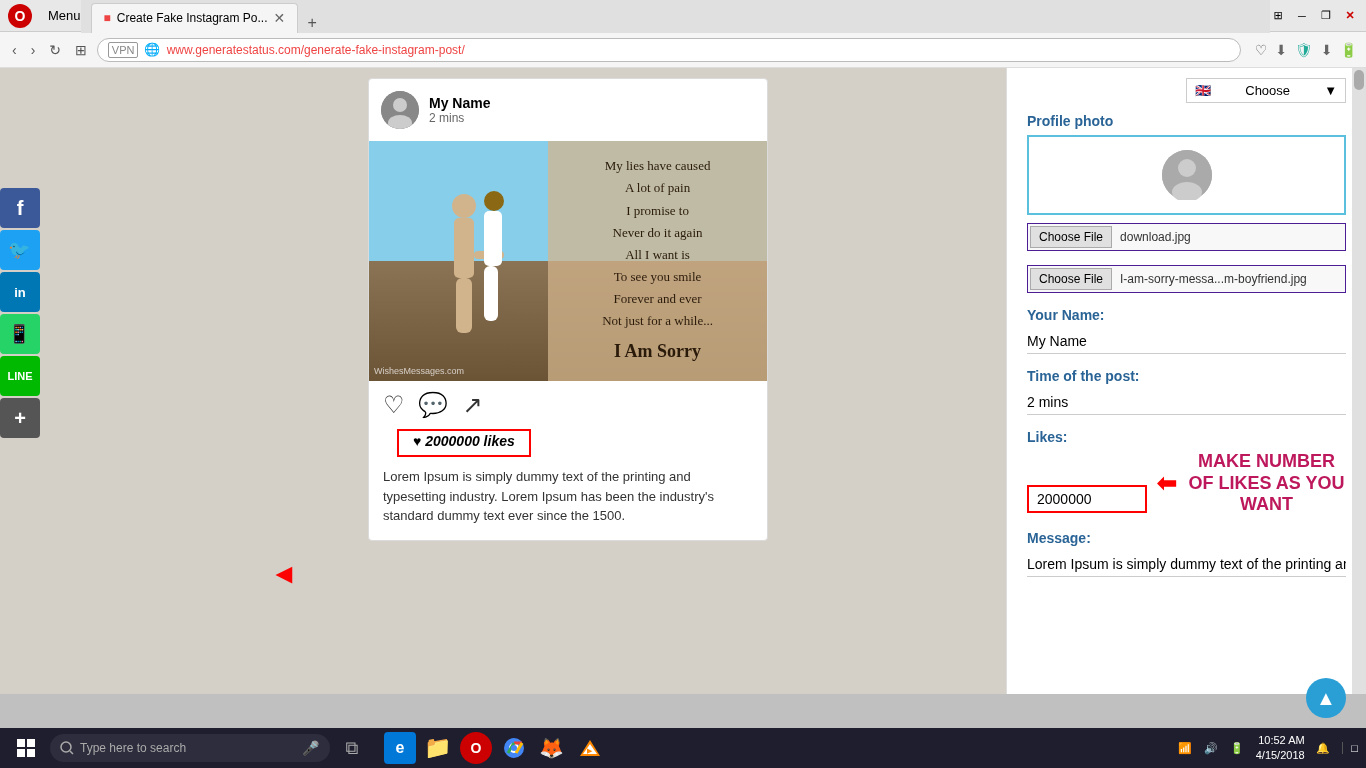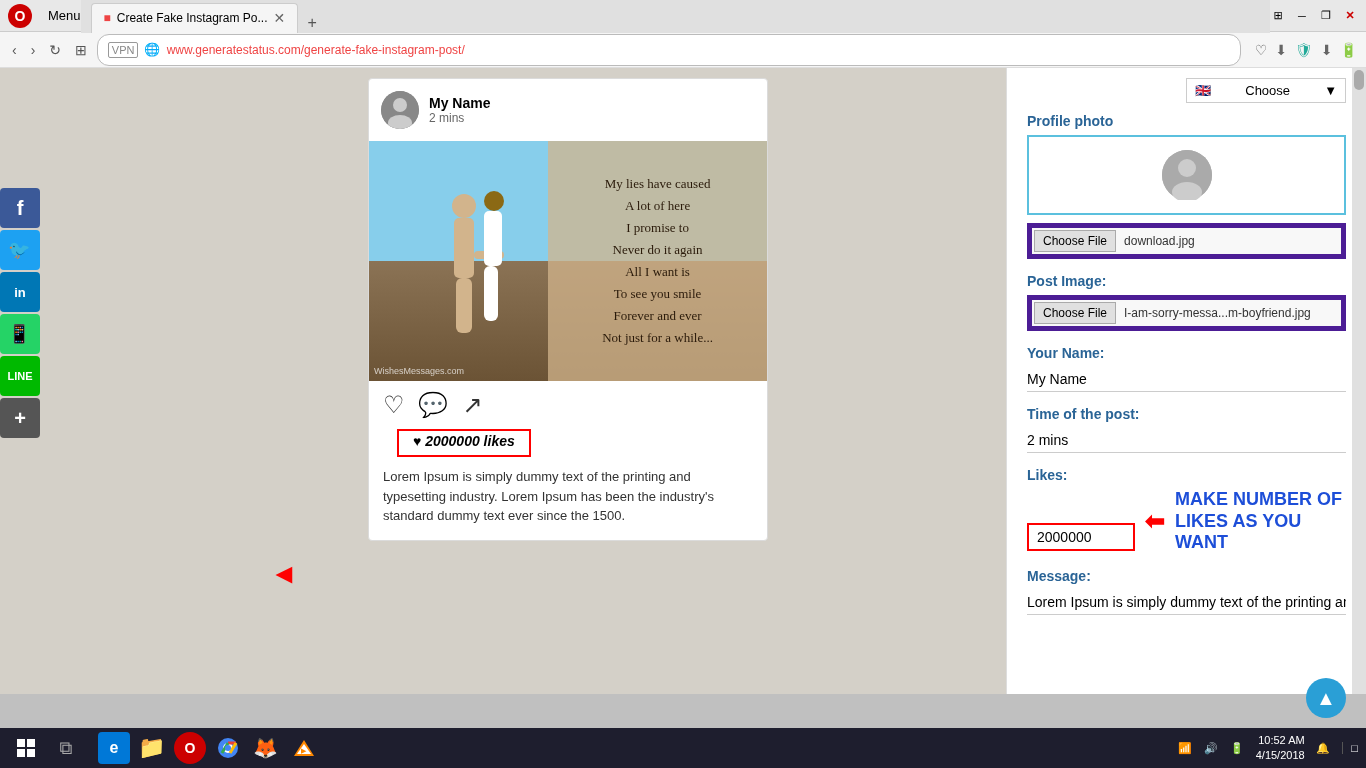--- a/index.html
+++ b/index.html
@@ -55,21 +55,21 @@
       background: #f5f5f5;
       display: flex;
       align-items: center;
       padding: 0 8px;
       gap: 6px;
       border-bottom: 1px solid #ddd;
     }
     .nav-btn { font-size: 14px; color: #555; cursor: pointer; padding: 0 4px; }
     .url-box {
       flex: 1;
-      height: 32px;
+      height: 24px;
       border: 1px solid #bbb;
       border-radius: 12px;
       padding: 0 10px;
       font-size: 12px;
       background: white;
       display: flex;
       align-items: center;
       gap: 6px;
     }
     .url-text { font-size: 12px; color: #ef4444; }
@@ -277,21 +277,21 @@
       display: flex;
       align-items: center;
       justify-content: center;
       color: white;
       font-size: 28px;
     }
     .file-input-row {
       display: flex;
       align-items: center;
       gap: 8px;
-      border: 5px solid #4c1d95;
+      border: 1px solid #4c1d95;
       background: #f8f8f8;
       padding: 2px;
     }
     .choose-file-btn {
       background: #e0e0e0;
       border: 1px solid #aaa;
       padding: 3px 8px;
       font-size: 12px;
       cursor: pointer;
     }
@@ -306,34 +306,35 @@
     }
     .likes-row {
       display: flex;
       align-items: center;
       gap: 10px;
     }
     .likes-input {
       border: 2px solid red;
       padding: 4px 8px;
       font-size: 14px;
-      width: 108px;
+      width: 120px;
       outline: none;
       margin-top: 32px;
     }
     .arrow-right-annotation {
       color: red;
       font-size: 24px;
       font-weight: bold;
     }
     .make-likes-text {
-      color: #1d4ed8;
+      color: #be185d;
       font-size: 18px;
       font-weight: bold;
       line-height: 1.2;
+      text-align: center;
     }
 
     
     .taskbar {
       position: fixed;
       bottom: 0;
       left: 0;
       right: 0;
       height: 40px;
       background: #1e1e2e;
@@ -500,27 +501,28 @@
               <circle cx="75" cy="20" r="10" fill="#8B6914"></circle>
               <rect x="65" y="30" width="18" height="55" rx="5" fill="white"></rect>
               <rect x="37" y="97" width="16" height="55" rx="6" fill="#D2B48C"></rect>
               <rect x="65" y="85" width="14" height="55" rx="6" fill="white"></rect>
             </svg>
           </div>
 
           <div class="ig-image-text" style="position:absolute;right:0;top:0;width:55%;height:100%;display:flex;flex-direction:column;justify-content:center;background:rgba(210,180,140,0.75);padding:15px;">
             <div style="font-family:Georgia,serif;font-size:13px;text-align:center;color:#2a1a0a;line-height:1.7;">
               <div>My lies have caused</div>
-              <div>A lot of here</div>
+              <div>A lot of pain</div>
               <div>I promise to</div>
               <div>Never do it again</div>
               <div>All I want is</div>
               <div>To see you smile</div>
               <div>Forever and ever</div>
               <div>Not just for a while...</div>
+              <div style="font-size:18px;font-weight:bold;margin-top:4px;">I Am Sorry</div>
             </div>
           </div>
           <span class="ig-watermark">WishesMessages.com</span>
         </div>
       </div>
 
       <div class="ig-actions">
         <span class="ig-action-icon">♡</span>
         <span class="ig-action-icon">💬</span>
         <span class="ig-action-icon">↗</span>
@@ -557,21 +559,20 @@
           </svg>
         </div>
       </div>
       <div class="file-input-row">
         <button class="choose-file-btn">Choose File</button>
         <span class="file-name">download.jpg</span>
       </div>
     </div>
 
     <div class="form-section">
-      <span class="form-label">Post Image:</span>
       <div class="file-input-row">
         <button class="choose-file-btn">Choose File</button>
         <span class="file-name">I-am-sorry-messa...m-boyfriend.jpg</span>
       </div>
     </div>
 
     <div class="form-section">
       <span class="form-label">Your Name:</span>
       <input class="form-input" type="text" value="My Name" style="">
     </div>
@@ -604,20 +605,28 @@
 </div>
 
 <div class="taskbar">
   <div class="start-btn">
     <svg width="18" height="18" viewBox="0 0 18 18">
       <rect x="0" y="0" width="8" height="8" fill="white"></rect>
       <rect x="10" y="0" width="8" height="8" fill="white"></rect>
       <rect x="0" y="10" width="8" height="8" fill="white"></rect>
       <rect x="10" y="10" width="8" height="8" fill="white"></rect>
     </svg>
+  </div>
+  <div class="search-bar-taskbar">
+    <svg width="14" height="14" viewBox="0 0 14 14">
+      <circle cx="6" cy="6" r="5" stroke="#aaa" stroke-width="1.5" fill="none"></circle>
+      <line x1="10" y1="10" x2="13" y2="13" stroke="#aaa" stroke-width="1.5"></line>
+    </svg>
+    <span class="search-placeholder">Type here to search</span>
+    <span class="mic-icon" style="margin-left:auto;">🎤</span>
   </div>
   <div style="width:32px;height:32px;display:flex;align-items:center;justify-content:center;cursor:pointer;color:#aaa;font-size:18px;">⧉</div>
   <div class="taskbar-apps">
     <div class="taskbar-app" style="background:#0078d7;border-radius:4px;color:white;font-weight:bold;font-size:16px;">e</div>
     <div class="taskbar-app" style="font-size:22px;">📁</div>
     <div class="taskbar-app" style="background:#cc0000;border-radius:50%;color:white;font-weight:bold;font-size:14px;">O</div>
     <div class="taskbar-app" style="font-size:20px;">
       <svg width="24" height="24" viewBox="0 0 24 24">
         <circle cx="12" cy="12" r="10" fill="#4285f4"></circle>
         <circle cx="12" cy="12" r="5" fill="white"></circle>

